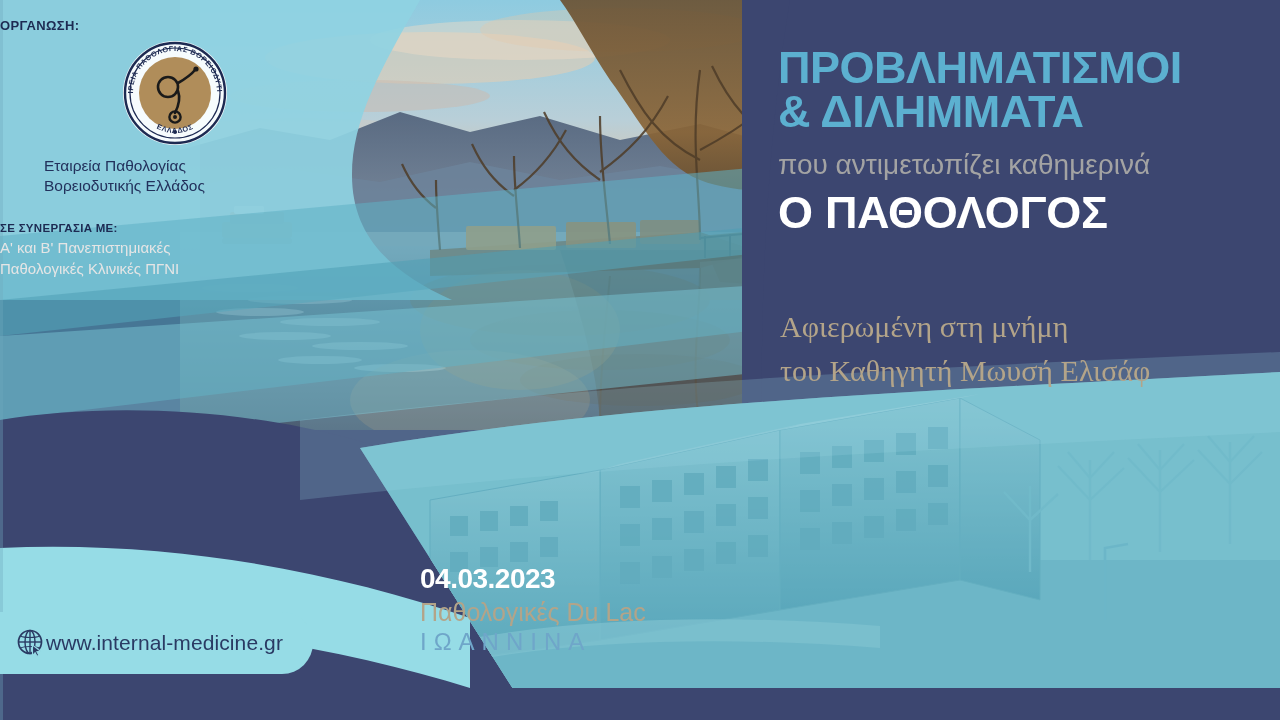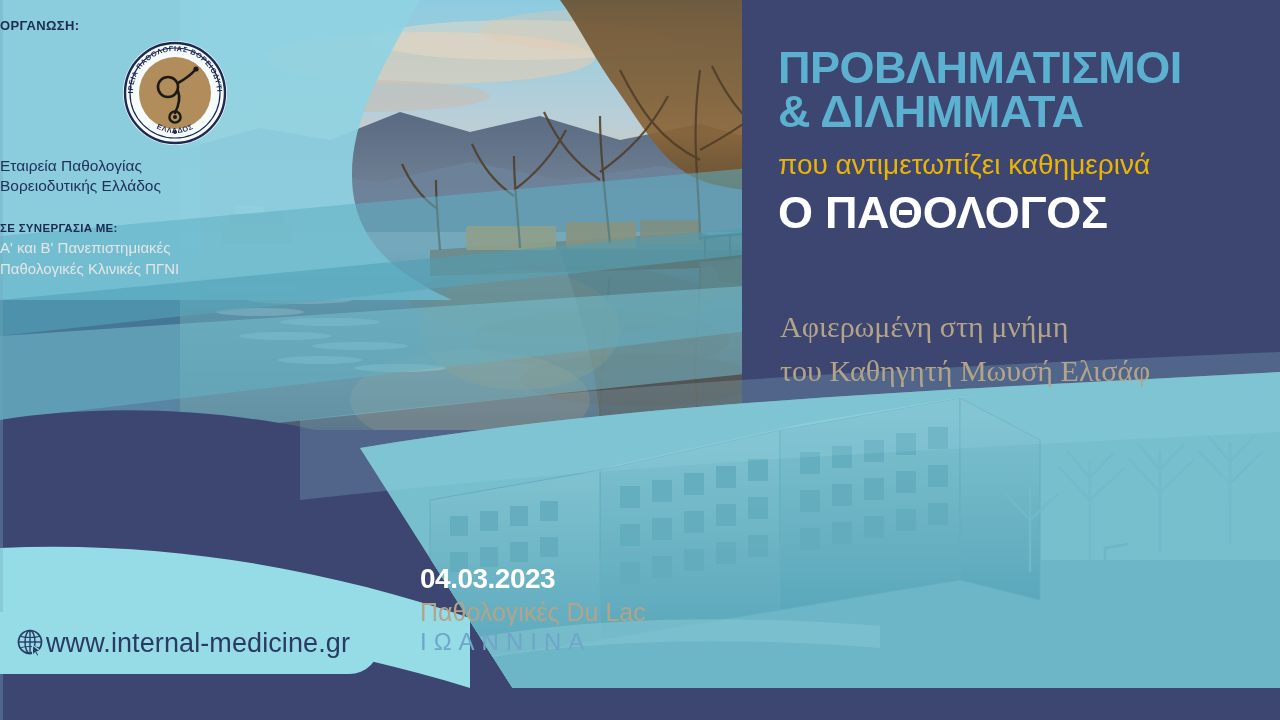--- a/index.html
+++ b/index.html
@@ -26,21 +26,21 @@
     z-index:40;
   }
   #org-label {
     font-size:13px; font-weight:bold; letter-spacing:.4px;
     color:#1d2a52;
     margin-bottom:6px;
   }
   #logo-wrap { width:108px; height:108px; margin:0 auto; position:relative; }
   #society-name {
     margin-top:9px;
-    font-size:15.5px; line-height:1.32; color:#22315c;
+    font-size:15.5px; line-height:1.32; color:#22315c;padding-left:44px;
   }
   #collab-label {
     margin-top:25px;
     font-size:11.5px; font-weight:bold; letter-spacing:.3px; color:#1d2a52;
   }
   #collab-lines {
     margin-top:4px;
     font-size:15px; line-height:1.38; color:#e5e5e5;
   }
 
@@ -51,21 +51,21 @@
     width:500px;
     z-index:40;
   }
   .h-main {
     font-size:45px; font-weight:bold; line-height:0.98;
     color:#5cb0d0; letter-spacing:-0.5px;
     white-space:nowrap;
   }
   .h-sub {
     margin-top:16px;
-    font-size:28px; color:#eab308; line-height:1.1;
+    font-size:28px; color:#a3a3a3; line-height:1.1;
     white-space:nowrap;
   }
   .h-accent {
     margin-top:9px;
     font-size:45px; font-weight:bold; color:#ffffff; line-height:1.0;
     letter-spacing:-0.3px;
     white-space:nowrap;
   }
 
   
@@ -105,21 +105,21 @@
     position:absolute;
     left:-40px; top:612px;
     height:62px;
     padding:0 30px 0 86px;
     display:flex; align-items:center;
     background:#96dce6;
     border-radius:0 31px 31px 0;
     z-index:45;
   }
   #web-url {
-    font-size:27px; color:#2a3a63;
+    font-size:21px; color:#2a3a63;
     letter-spacing:.1px;
   }
   #globe-icon {
     position:absolute; left:56px; top:50%;
     transform:translateY(-50%);
     width:30px; height:30px;
   }
 </style>
 </head>
 <body>

